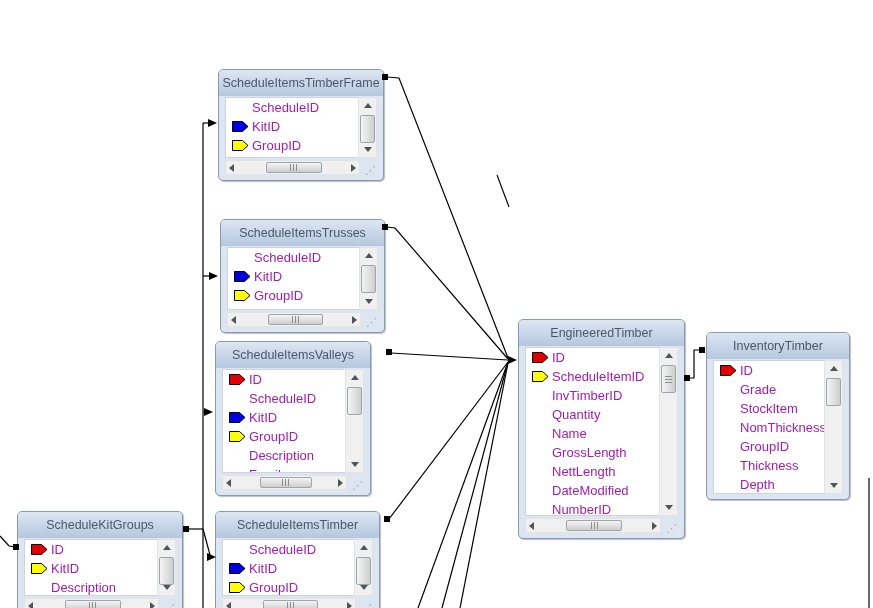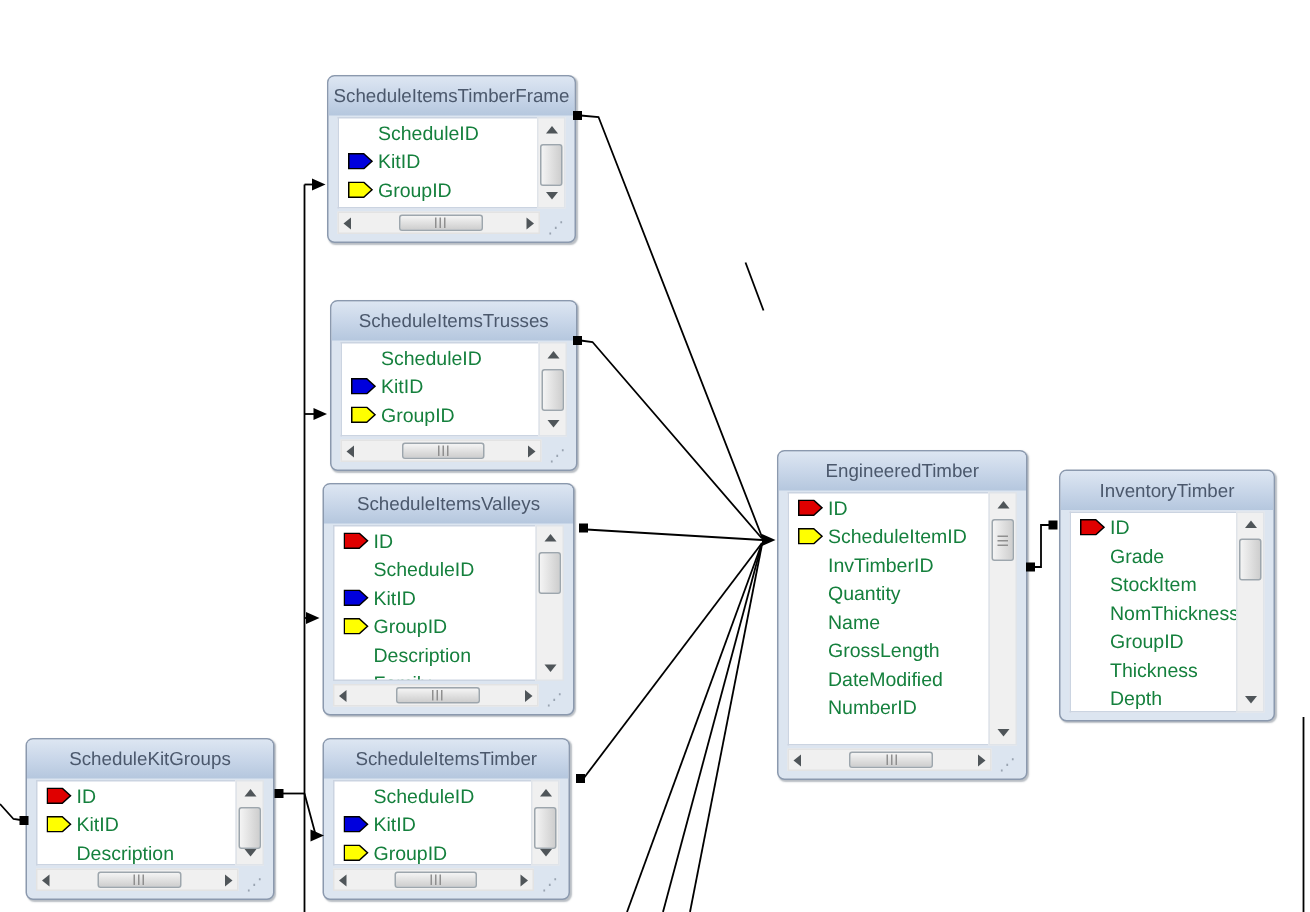--- a/index.html
+++ b/index.html
@@ -1,27 +1,27 @@
 <!DOCTYPE html>
 <html><head>
 <meta charset="utf-8">
 <style>
   html,body{margin:0;padding:0;background:#fff;}
   #canvas{position:relative;width:873px;height:608px;background:#ffffff;overflow:hidden;
           font-family:"Liberation Sans",sans-serif;}
   #rel-layer{position:absolute;left:0;top:0;z-index:5;pointer-events:none;}
   .card{position:absolute;z-index:2;box-sizing:border-box;display:flex;flex-direction:column;
         background:#dce5f0;border:1px solid #8b99ae;border-radius:5px;
-        box-shadow:1px 1px 1px rgba(100,110,125,.45);overflow:hidden;padding-bottom:5px;}
+        box-shadow:1px 1px 1px rgba(100,110,125,.45);overflow:hidden;padding-bottom:5px;margin-top:19px;}
   .card-header{height:26px;line-height:26px;flex:0 0 26px;text-align:center;font-size:12.5px;
         color:#4b586c;background:linear-gradient(#dde6f2,#c7d5e8 55%,#b5c7de);cursor:default;}
   .card-body{flex:1 1 auto;min-height:0;display:flex;margin:1px 6px 0 6px;}
   .rows{flex:1;background:#fff;border:1px solid #cbd4e1;border-right:none;overflow:hidden;}
   .row{height:19px;line-height:19px;position:relative;padding-left:26px;font-size:13px;
-       color:#15803d;white-space:nowrap;cursor:default;}
+       color:#a21caf;white-space:nowrap;cursor:default;}
   .row .key-icon{position:absolute;left:6px;top:4px;}
   .vscroll{flex:0 0 17px;width:17px;background:#f0f0f0;border:1px solid #e0e4e9;
        display:flex;flex-direction:column;}
   .vbtn{height:15px;display:flex;align-items:center;justify-content:center;}
   .vtrack{flex:1;position:relative;}
   .vthumb{position:absolute;top:2px;left:1px;right:1px;height:26px;
        background:linear-gradient(90deg,#f4f4f4,#cecece);border:1px solid #9da6ad;border-radius:2px;
        display:flex;align-items:center;justify-content:center;}
   .tri-up{width:0;height:0;border-left:4px solid transparent;border-right:4px solid transparent;
        border-bottom:5px solid #4f5559;}
@@ -180,21 +180,21 @@
             <div class="hthumb">
               <i class="hgrip"></i>
             </div>
             <i class="tri-right"></i>
           </div>
           <div class="grip-cell">
             <span>⋰</span>
           </div>
         </div>
       </div>
-      <div class="card" style="left: 215px; top: 322px; width: 168px; height: 155px;">
+      <div class="card" style="left: 215px; top: 322px; width: 156px; height: 155px;">
         <div class="card-header"><span>ScheduleItemsValleys</span></div>
         <div class="card-body">
           <div class="rows">
             <div class="row"><svg width="17" height="11" class="key-icon">
                 <polygon points="0.5,0.5 10.5,0.5 16,5.5 10.5,10.5 0.5,10.5" fill="#e00000" stroke="#000"></polygon>
               </svg><span>ID</span></div>
             <div class="row"><span>ScheduleID</span></div>
             <div class="row"><svg width="17" height="11" class="key-icon">
                 <polygon points="0.5,0.5 10.5,0.5 16,5.5 10.5,10.5 0.5,10.5" fill="#0000dd" stroke="#000"></polygon>
               </svg><span>KitID</span></div>
@@ -310,20 +310,21 @@
             <div class="row"><svg width="17" height="11" class="key-icon">
                 <polygon points="0.5,0.5 10.5,0.5 16,5.5 10.5,10.5 0.5,10.5" fill="#e00000" stroke="#000"></polygon>
               </svg><span>ID</span></div>
             <div class="row"><svg width="17" height="11" class="key-icon">
                 <polygon points="0.5,0.5 10.5,0.5 16,5.5 10.5,10.5 0.5,10.5" fill="#ffff00" stroke="#000"></polygon>
               </svg><span>ScheduleItemID</span></div>
             <div class="row"><span>InvTimberID</span></div>
             <div class="row"><span>Quantity</span></div>
             <div class="row"><span>Name</span></div>
             <div class="row"><span>GrossLength</span></div>
+            <div class="row"><span>NettLength</span></div>
             <div class="row"><span>DateModified</span></div>
             <div class="row"><span>NumberID</span></div>
           </div>
           <div class="vscroll">
             <div class="vbtn">
               <i class="tri-up"></i>
             </div>
             <div class="vtrack">
               <div class="vthumb">
                 <i class="vgrip"></i>

